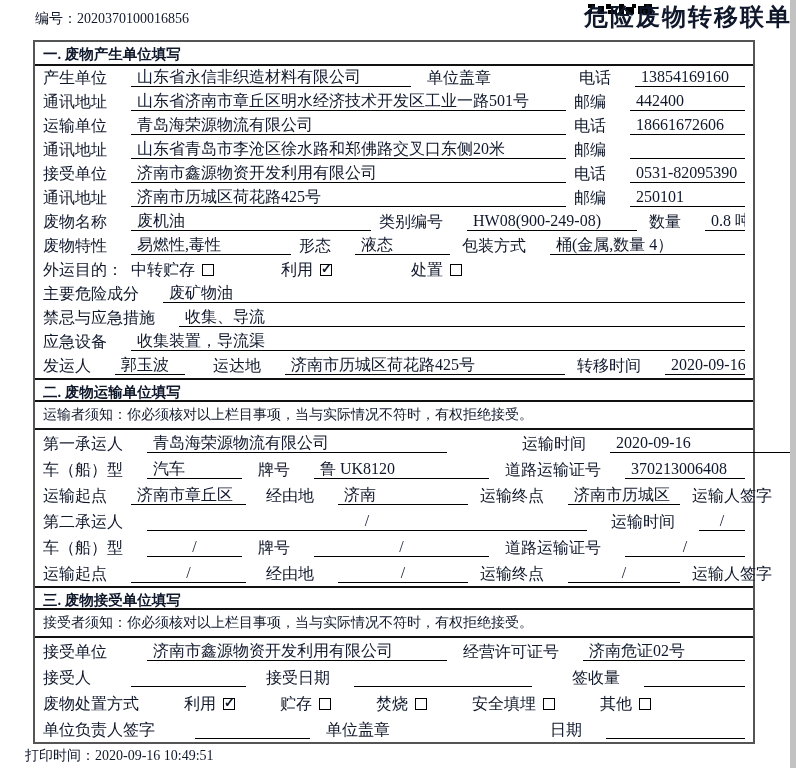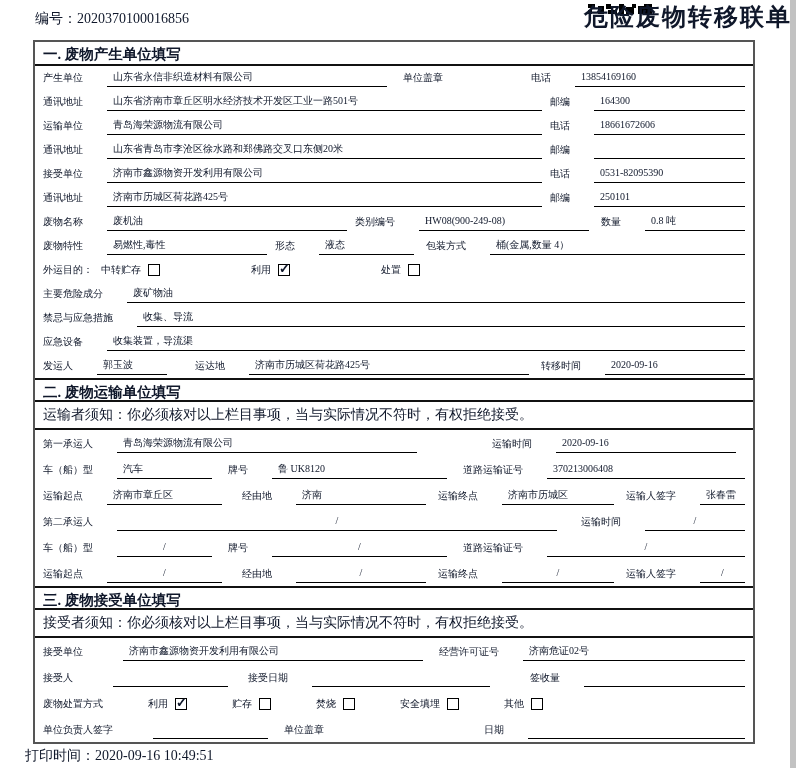--- a/index.html
+++ b/index.html
@@ -13,21 +13,21 @@
   .hdr { position:relative; height:40px; }
   .docno { position:absolute; left:35px; top:10px; font-size:14px; white-space:nowrap; }
   .title { position:absolute; left:80px; right:4px; top:1px; text-align:right;
            font-size:24px; font-weight:bold; letter-spacing:2px; }
   .tbl { position:absolute; left:33px; top:40px; width:722px; border:2px solid #555; background:#fff; }
   .sec-h { font-weight:bold; font-size:14.5px; height:24px; line-height:21px; padding:2px 8px;
            border-bottom:2px solid #111; }
   .sec-h.bt { border-top:2px solid #111; }
   .notice { display:flex; align-items:center; height:28px; padding:12px 8px; font-size:14px;
             border-bottom:2px solid #111; white-space:nowrap; }
-  .row { display:flex; align-items:flex-end; height:24px; padding:0 8px 3px 8px; font-size:10px;
+  .row { display:flex; align-items:flex-end; height:24px; padding:0 8px 3px 8px; font-size:16px;
          line-height:18px; white-space:nowrap; }
   .r26 { height:26px; }
   .lbl { flex-shrink:0; }
   .val { border-bottom:1px solid #000; margin-left:24px; padding:0 6px; min-height:18px; flex-shrink:0; overflow:hidden; }
   .fill { flex:1 1 auto; }
   .ctr { text-align:center; }
   .opt { display:inline-flex; align-items:center; flex-shrink:0; }
   .cb { display:inline-block; width:12px; height:12px; border:1.5px solid #000; margin-left:7px;
         position:relative; flex-shrink:0; }
   .cb.checked::after { content:"✓"; position:absolute; left:0px; top:-5px; font-size:13px; font-weight:bold; }
@@ -74,21 +74,21 @@
       <span class="val w280">山东省永信非织造材料有限公司</span>
       <span class="lbl ml16">单位盖章</span>
       <span class="lbl ml88">电话</span>
       <span class="val fill">13854169160</span>
     </div>
 
     <div class="row">
       <span class="lbl">通讯地址</span>
       <span class="val w435">山东省济南市章丘区明水经济技术开发区工业一路501号</span>
       <span class="lbl ml8">邮编</span>
-      <span class="val fill">164300</span>
+      <span class="val fill">442400</span>
     </div>
 
     <div class="row">
       <span class="lbl">运输单位</span>
       <span class="val w435">青岛海荣源物流有限公司</span>
       <span class="lbl ml8">电话</span>
       <span class="val fill">18661672606</span>
     </div>
 
     <div class="row">

